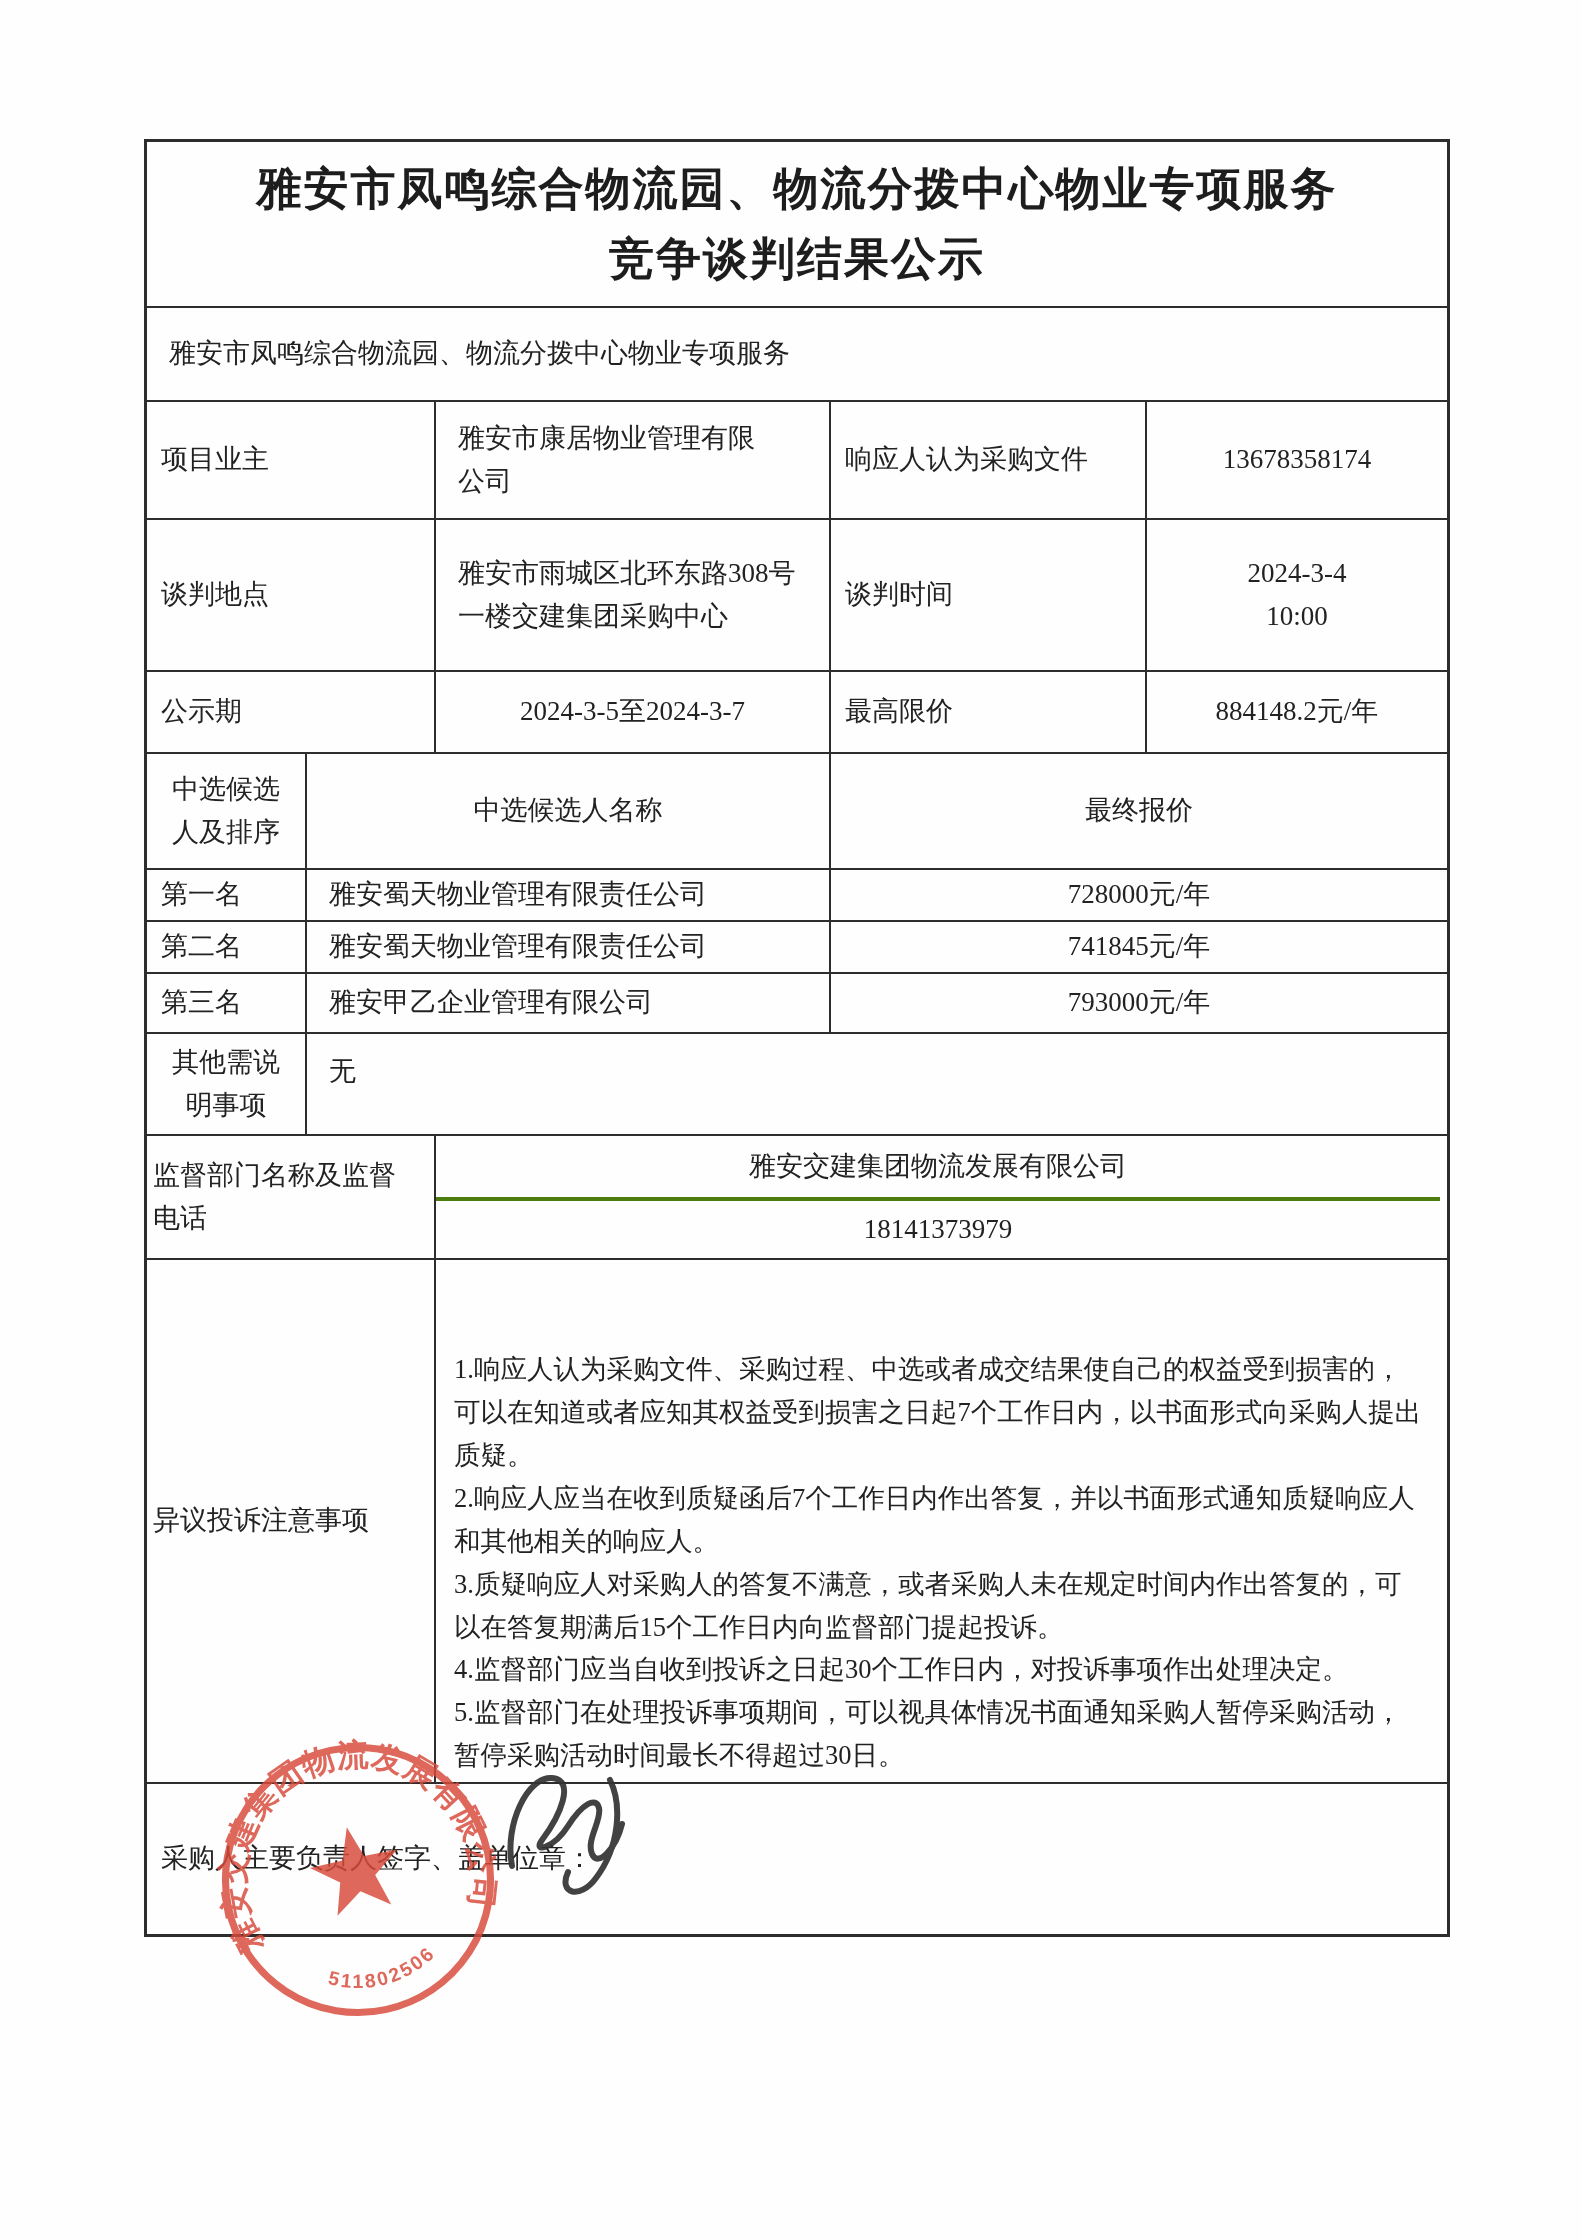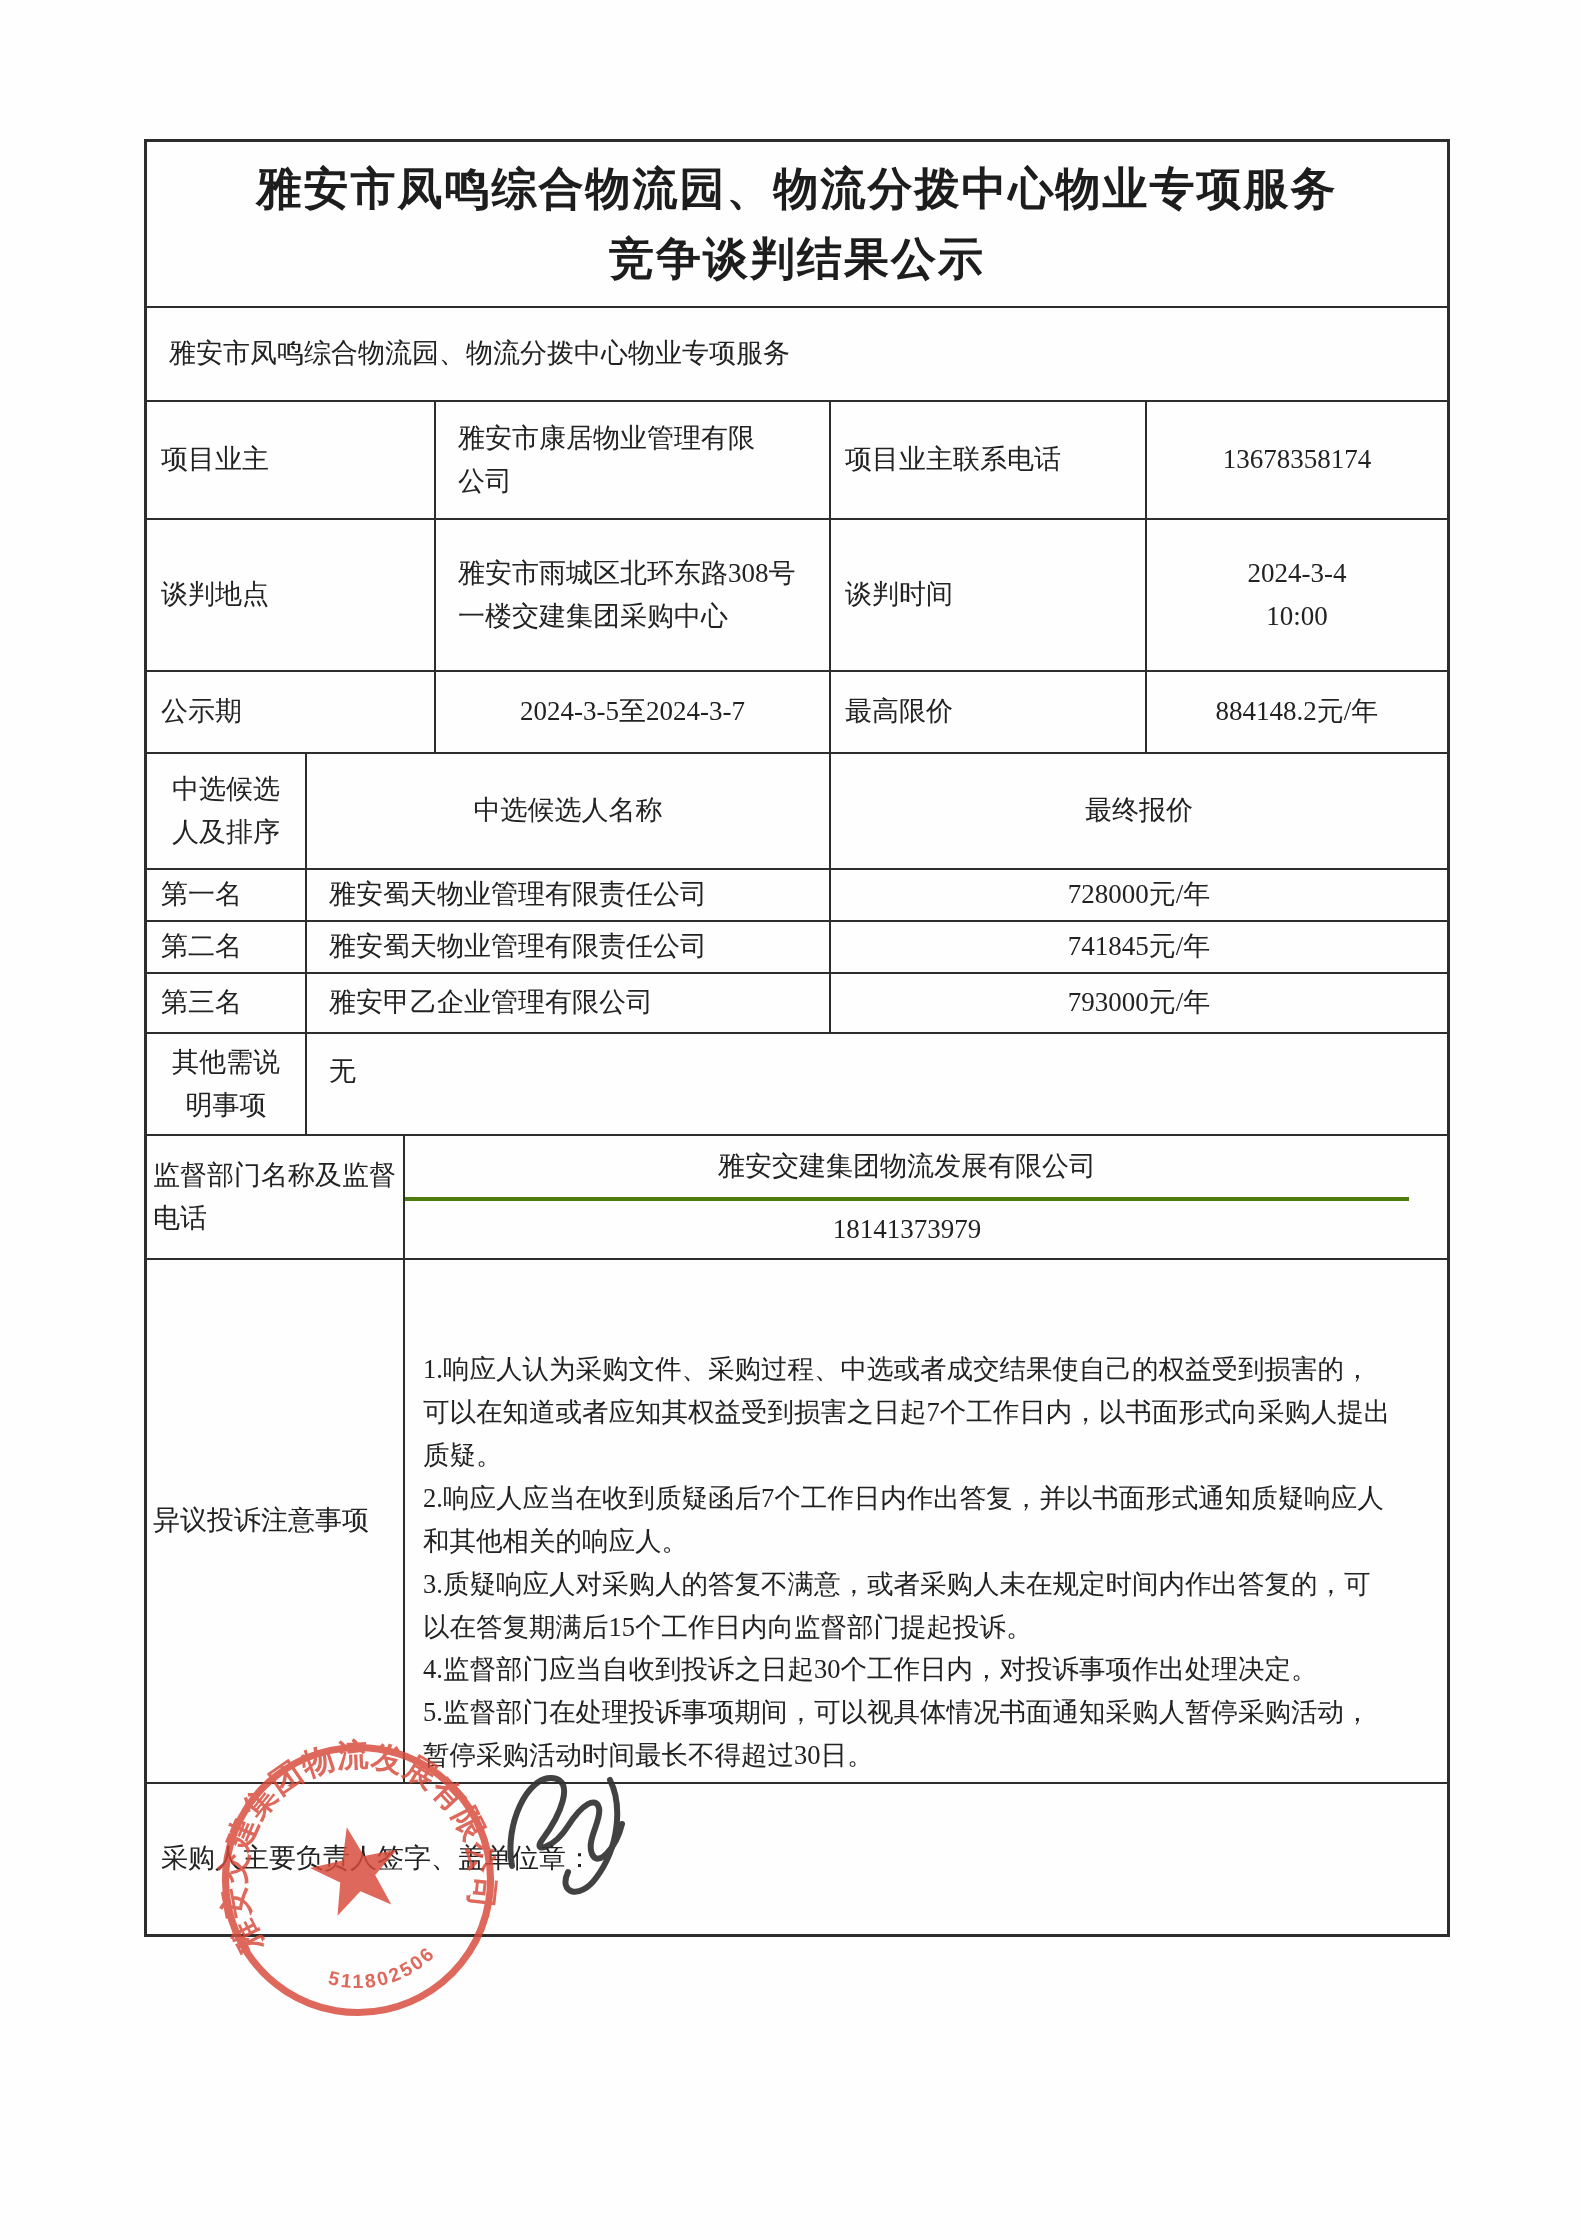--- a/index.html
+++ b/index.html
@@ -34,21 +34,21 @@
   
   .w-a{width:287px;}  
   .w-b{width:395px;}
   .w-c{width:316px;}
   .w-d{width:302px;}
   .w-span-bcd{width:1013px;}
   .w-rank{width:158px;}
   .w-name{width:524px;}
   .w-price{width:618px;}
   .w-other-val{width:1142px;}
-  .w-sup-lab{width:256px;padding-left:6px;}
+  .w-sup-lab{width:287px;padding-left:6px;}
   .w-sup-val{width:1006px;}
   
   .h-r1{height:92px;}
   .h-r2{height:116px;}
   .h-r3{height:150px;}
   .h-r4{height:80px;}
   .h-r5{height:114px;}
   .h-c{height:50px;}
   .h-c3{height:58px;}
   .h-r9{height:100px;}
@@ -96,21 +96,21 @@
 
     <div class="row">
       <div class="cell val-left w-span-bcd h-r1">雅安市凤鸣综合物流园、物流分拨中心物业专项服务</div>
     </div>
 
     <div class="row">
       <div class="cell lab w-a h-r2">项目业主</div>
       <div class="cell val-left w-b h-r2">
         <span class="wrap-owner">雅安市康居物业管理有限公司</span>
       </div>
-      <div class="cell lab w-c h-r2">项目业主联系电话</div>
+      <div class="cell lab w-c h-r2">响应人认为采购文件</div>
       <div class="cell center w-d h-r2">13678358174</div>
     </div>
 
     <div class="row">
       <div class="cell lab w-a h-r3">谈判地点</div>
       <div class="cell val-left w-b h-r3">
         <span class="wrap-venue">雅安市雨城区北环东路308号一楼交建集团采购中心</span>
       </div>
       <div class="cell lab w-c h-r3">谈判时间</div>
       <div class="cell w-d h-r3">

